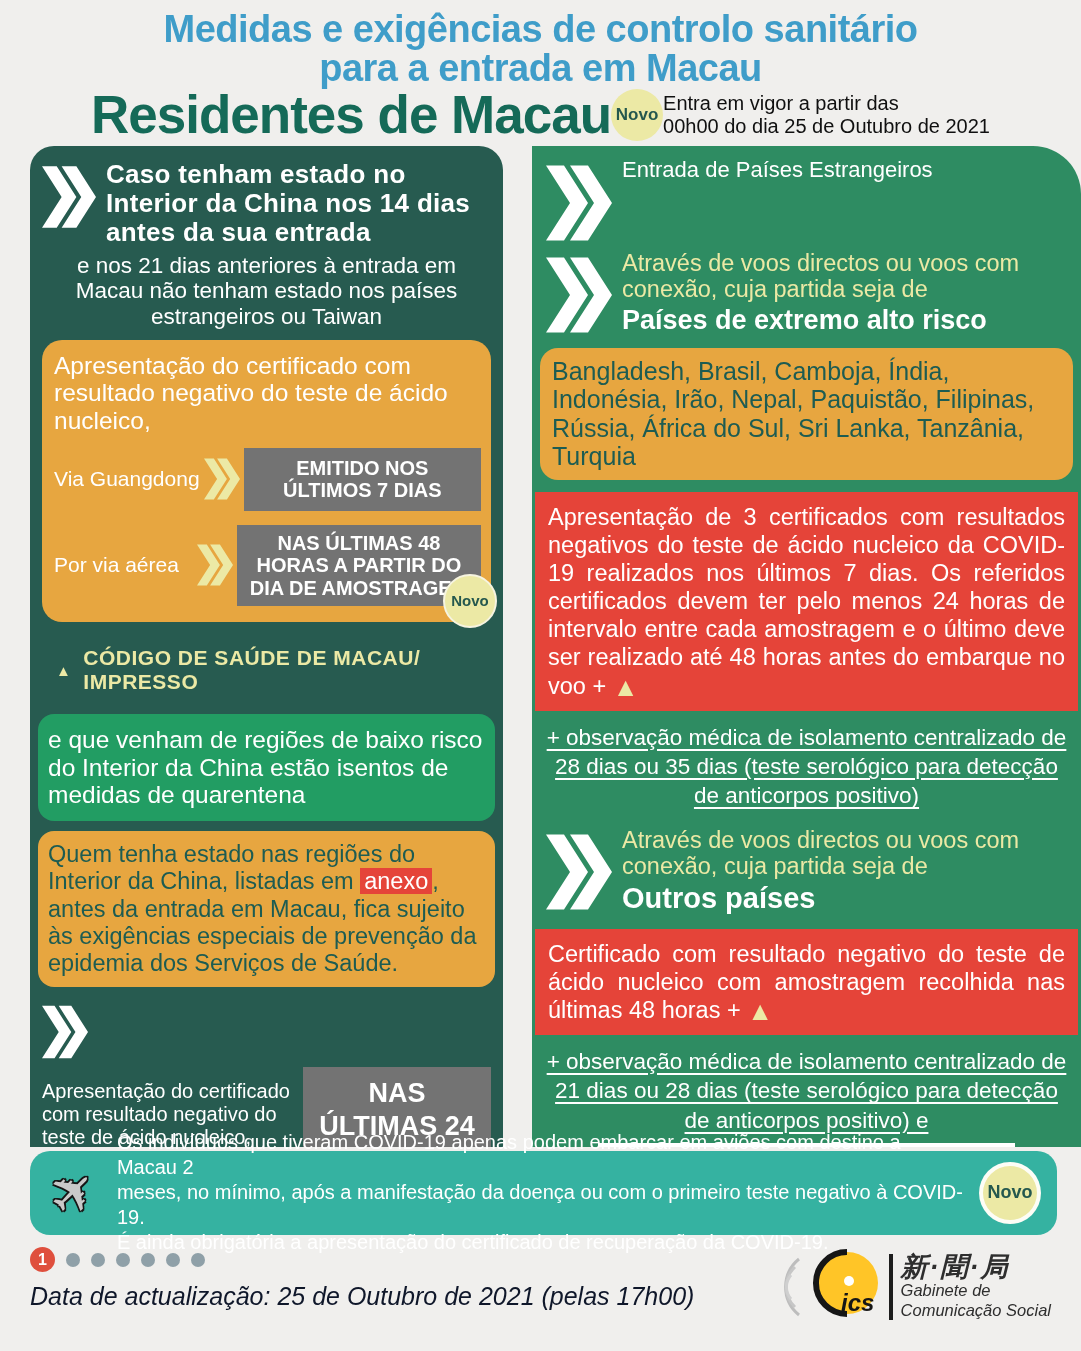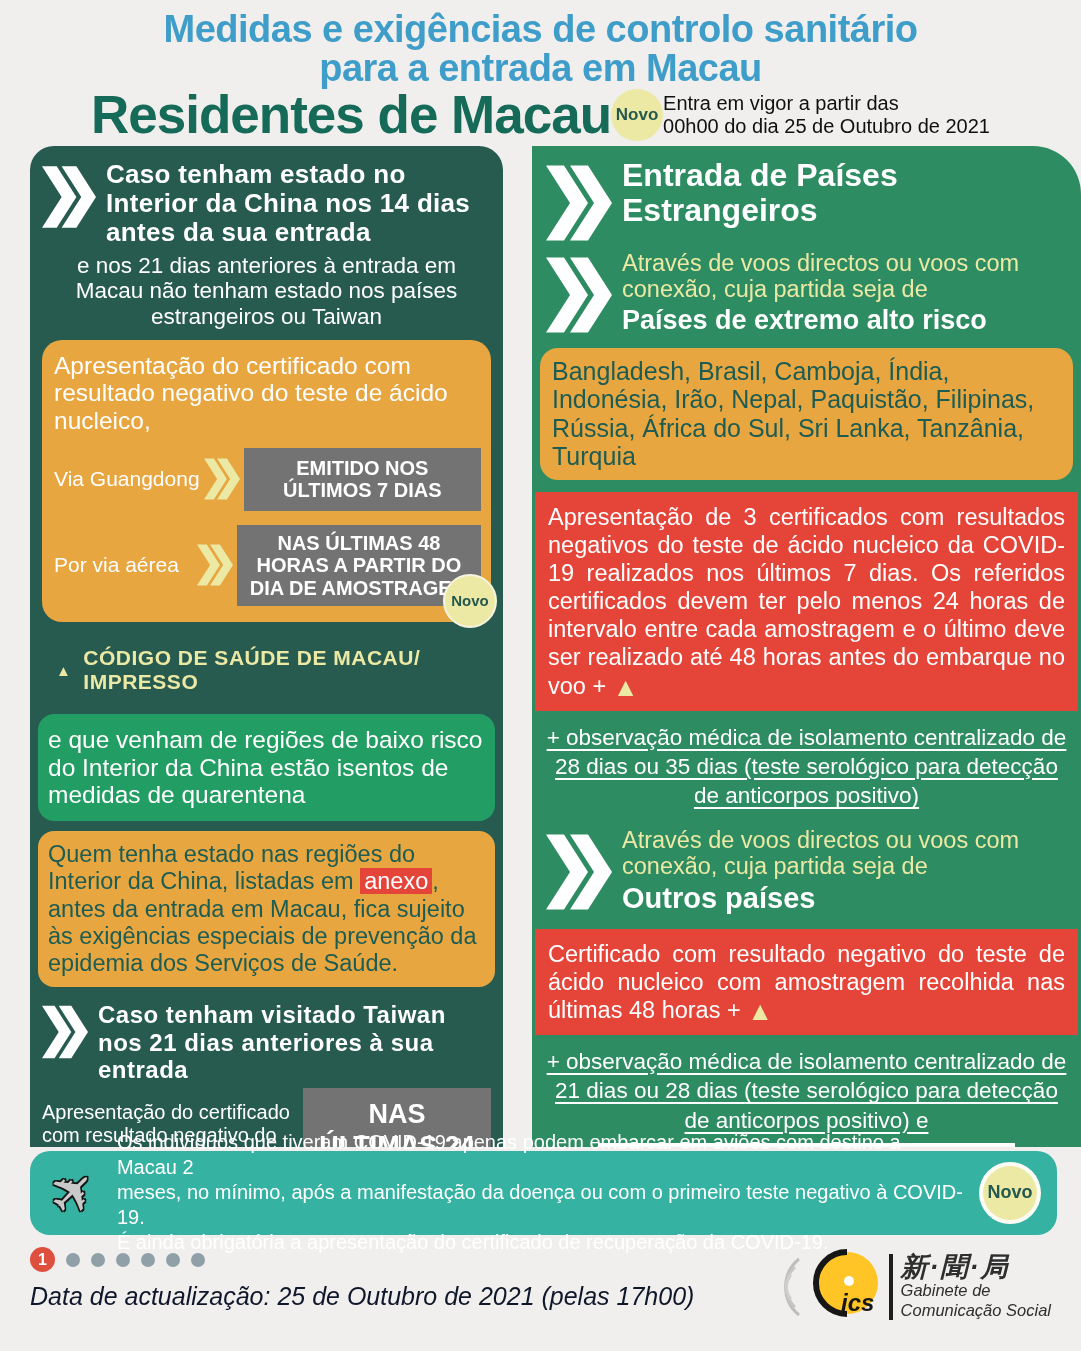--- a/index.html
+++ b/index.html
@@ -43,21 +43,21 @@
   .obox2{background:#e7a640;border-radius:16px;padding:10px 10px;margin:10px -4px 0;color:#1d5c52;font-size:23.5px;line-height:1.16;}
   .hl{background:#e54439;color:#fff;padding:0 4px;}
 
   .h2row{display:flex;gap:10px;align-items:flex-start;margin-top:14px;}
   .h2t{font-weight:bold;font-size:24px;line-height:1.15;letter-spacing:0.5px;}
   .bodyrow{display:flex;gap:10px;align-items:center;margin-top:4px;}
   .bodyrow .btxt{font-size:20px;line-height:1.15;}
   .chip.big{font-size:27px;line-height:1.2;padding:10px 8px;flex:none;width:188px;box-sizing:border-box;}
 
   
-  .rh1{font-weight:bold;font-size:32px;line-height:1.1;}
+  .rh1{font-weight:normal;font-size:22px;line-height:1.1;}
   .rintro{color:#ece9a5;font-size:23.5px;line-height:1.14;}
   .remph{color:#fff;font-weight:bold;font-size:27px;line-height:1.15;margin-top:2px;}
   .rpad{padding:0 14px;}
   .cbox{background:#e7a640;border-radius:18px;padding:9px 12px;margin:8px 8px 0;color:#1d5c52;font-size:25px;line-height:1.14;}
   .rred{background:#e54439;color:#fff;font-size:23.5px;line-height:1.2;text-align:justify;padding:11px 13px;margin:12px 3px 0;}
   .rred .tri,.codeline .tri{flex:none;}
   .rred .tri{font-size:26px;vertical-align:-2px;}
   .runote{font-size:22.5px;text-align:center;margin:12px 14px 0;text-decoration:underline;text-underline-offset:4px;line-height:1.3;}
   .whitechip{display:block;width:fit-content;margin:8px auto 0;background:#fff;color:#d63a31;font-size:23px;font-weight:600;padding:3px 12px 5px;text-decoration:underline;text-underline-offset:3px;}
 
@@ -149,21 +149,20 @@
 
       <div class="obox2"><span>Quem tenha estado nas regiões do Interior da China, listadas em </span><span class="hl">anexo</span><span>, antes da entrada em Macau, fica sujeito às exigências especiais de prevenção da epidemia dos Serviços de Saúde.</span></div>
 
       <div class="h2row">
         <span class="chev">
           <svg width="46" height="62" viewBox="0 0 88 100">
               <path class="chev-w" d="M0,0 H24 L56,50 24,100 H0 L32,50 Z"></path>
               <path class="chev-w" d="M32,0 H56 L88,50 56,100 H32 L64,50 Z"></path>
             </svg>
         </span>
-        <div class="h2t">Caso tenham visitado Taiwan nos 21 dias anteriores à sua entrada</div>
       </div>
       <div class="bodyrow">
         <div class="btxt">Apresentação do certificado com resultado negativo do teste de ácido nucleico, emitido</div>
         <div class="chip big">NAS ÚLTIMAS 24 HORAS</div>
       </div>
 
     </div>
 
     <div class="rpanel">
       <div class="hrow rpad">

